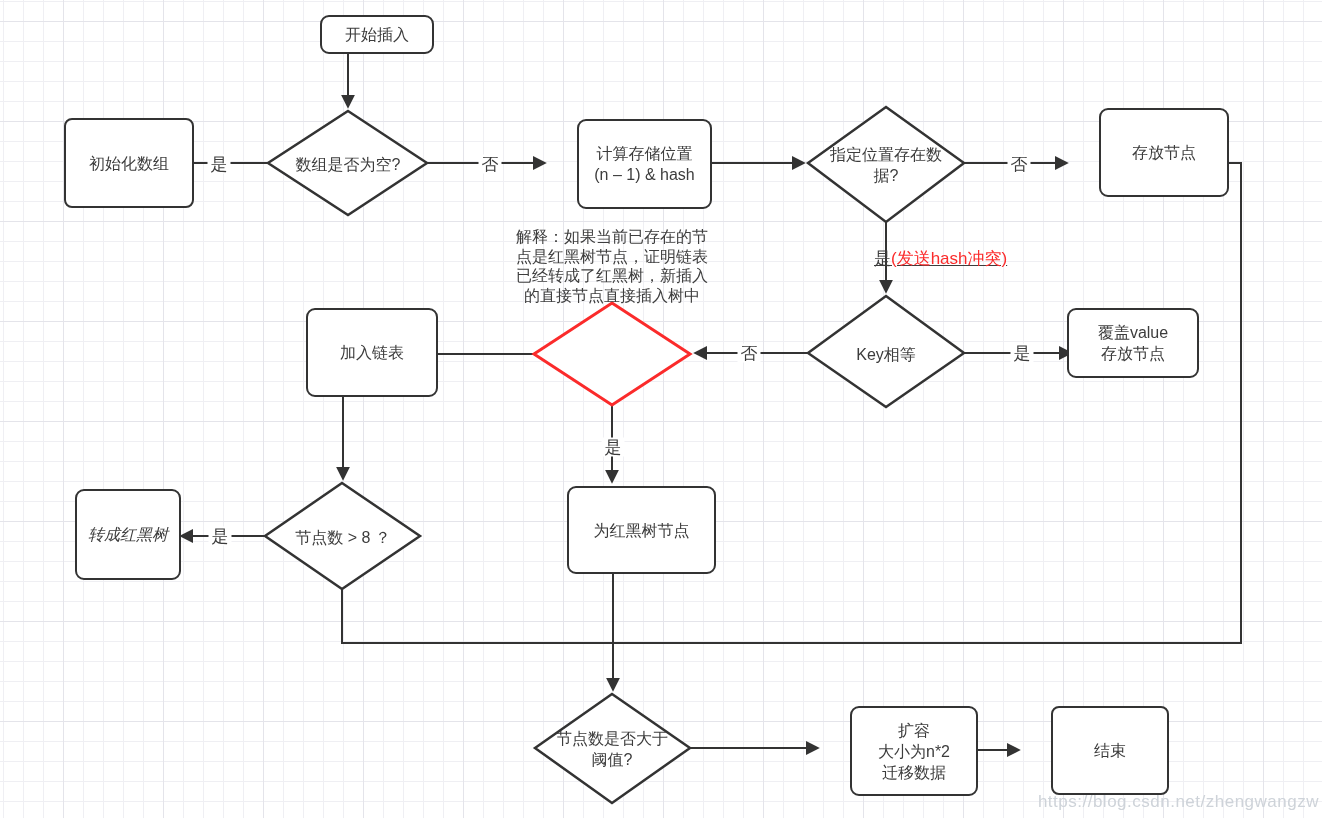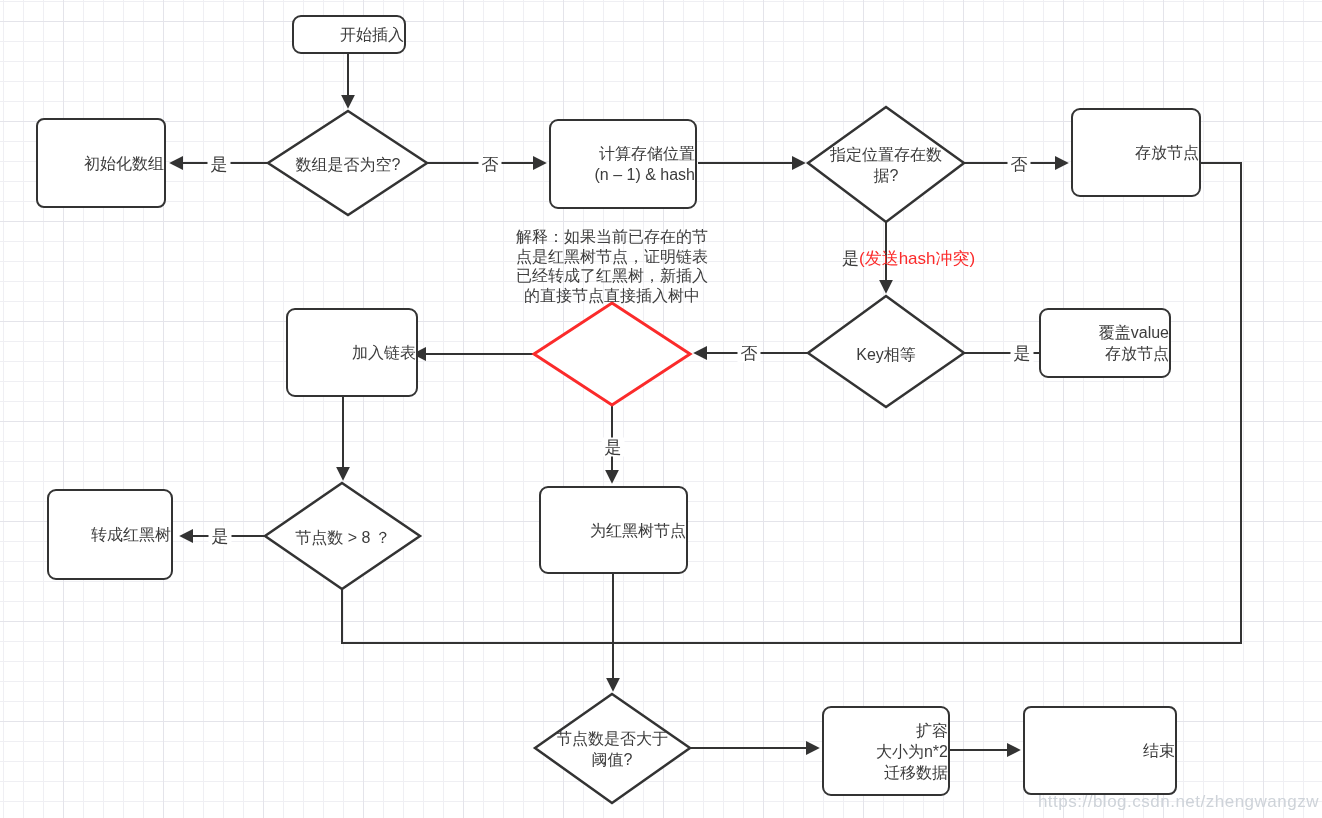--- a/index.html
+++ b/index.html
@@ -12,35 +12,35 @@
       linear-gradient(90deg,#e4e4ea 1px, transparent 1px),
       linear-gradient(#efeff3 1px, transparent 1px),
       linear-gradient(90deg,#efeff3 1px, transparent 1px);
     background-size:100px 100px,100px 100px,20px 20px,20px 20px;
     background-position:63px 21px,63px 21px,3px 1px,3px 1px;
   }
   #wires{position:absolute;left:0;top:0;z-index:1;}
   .rect{
     position:absolute;box-sizing:border-box;z-index:2;
     background:#ffffff;border:2px solid #333333;border-radius:9px;
-    display:flex;flex-direction:column;align-items:flex-end;justify-content:center;
-    font-size:16px;color:#3c3c3c;text-align:center;line-height:21px;
+    display:flex;flex-direction:column;align-items:center;justify-content:center;
+    font-size:16px;color:#3c3c3c;text-align:center;line-height:21px;margin-left:28px;
   }
   .sharp{border-radius:8px;}
   .dtext{
     position:absolute;z-index:2;transform:translate(-50%,-50%);
     width:172px;text-align:center;font-size:16px;color:#3c3c3c;line-height:21px;
   }
   .elabel{
     position:absolute;z-index:3;transform:translate(-50%,-50%);
     font-size:17px;color:#3c3c3c;background:#ffffff;padding:0 3px;line-height:19px;
   }
   .hashlabel{
-    position:absolute;z-index:3;left:842px;top:249px;
-    font-size:17px;color:#3c3c3c;line-height:19px;white-space:nowrap;
+    position:absolute;z-index:3;left:874px;top:249px;
+    font-size:17px;color:#3c3c3c;line-height:19px;white-space:nowrap;text-decoration:underline;
   }
   .hashlabel .red{color:#fb2b2b;}
   .note{
     position:absolute;z-index:2;left:478px;top:227px;width:268px;
     text-align:center;font-size:16px;line-height:19.5px;color:#3e3e3e;
   }
   .watermark{
     position:absolute;z-index:4;right:3px;top:792px;
     font-size:17px;color:#ced3d9;letter-spacing:0.5px;
   }
@@ -85,53 +85,53 @@
   </svg>
 
   <div class="rect" style="left:292px;top:15px;width:114px;height:39px;">
     <div>开始插入</div>
   </div>
 
   <div class="rect sharp" style="left:36px;top:118px;width:130px;height:90px;">
     <div>初始化数组</div>
   </div>
 
-  <div class="rect" style="left:549px;top:119px;width:148px;height:90px;">
+  <div class="rect" style="left:549px;top:119px;width:135px;height:90px;">
     <div>计算存储位置</div>
     <div>(n – 1) &amp; hash</div>
   </div>
 
   <div class="rect" style="left:1071px;top:108px;width:130px;height:89px;">
     <div>存放节点</div>
   </div>
 
   <div class="rect" style="left:1039px;top:308px;width:132px;height:70px;">
     <div>覆盖value</div>
     <div>存放节点</div>
   </div>
 
-  <div class="rect" style="left:286px;top:308px;width:132px;height:89px;">
+  <div class="rect" style="left:278px;top:308px;width:132px;height:89px;">
     <div>加入链表</div>
   </div>
 
-  <div class="rect" style="left:47px;top:489px;width:126px;height:91px;">
+  <div class="rect" style="left:47px;top:489px;width:106px;height:91px;font-style:italic;">
     <div>转成红黑树</div>
   </div>
 
   <div class="rect" style="left:539px;top:486px;width:149px;height:88px;">
     <div>为红黑树节点</div>
   </div>
 
   <div class="rect" style="left:822px;top:706px;width:128px;height:90px;">
     <div>扩容</div>
     <div>大小为n*2</div>
     <div>迁移数据</div>
   </div>
 
-  <div class="rect sharp" style="left:1023px;top:706px;width:154px;height:89px;">
+  <div class="rect sharp" style="left:1023px;top:706px;width:118px;height:89px;">
     <div>结束</div>
   </div>
 
   <div class="dtext" style="left:348px;top:164px;">数组是否为空?</div>
 
   <div class="dtext" style="left:886px;top:165px;">
     <div>指定位置存在数</div>
     <div>据?</div>
   </div>
 

